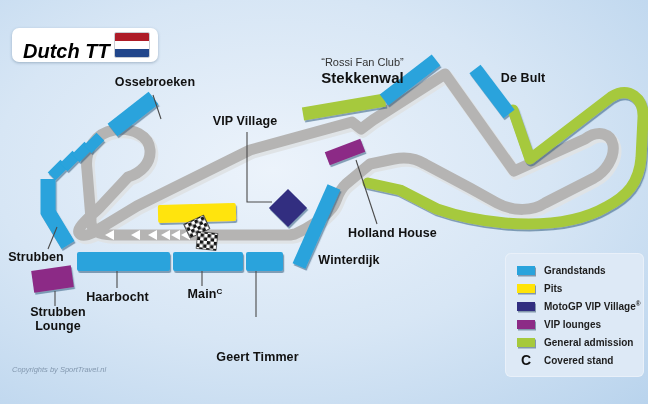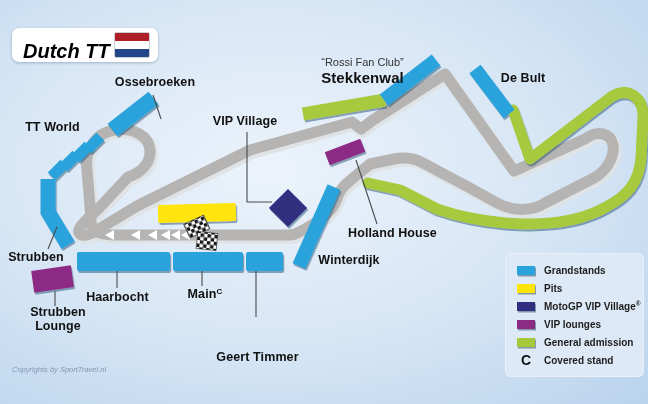--- a/index.html
+++ b/index.html
@@ -122,21 +122,20 @@
   <div id="title-box">
     <span id="title-text">Dutch TT</span>
     <span id="nl-flag">
       <div class="fl-red"></div>
       <div class="fl-white"></div>
       <div class="fl-blue"></div>
     </span>
   </div>
 
   <div class="map-label" style="left:103px;top:75px;width:104px;">Ossebroeken</div>
-  <div class="map-label" style="left:10px;top:120px;width:85px;">TT World</div>
   <div class="map-label" style="left:195px;top:114px;width:100px;">VIP Village</div>
   <div class="small-quote" style="left:310px;top:56px;width:105px;">“Rossi Fan Club”</div>
   <div class="map-label" style="left:305px;top:70px;width:115px;font-size:15px;">Stekkenwal</div>
   <div class="map-label" style="left:483px;top:71px;width:80px;">De Bult</div>
   <div class="map-label" style="left:340px;top:226px;width:105px;">Holland House</div>
   <div class="map-label" style="left:303px;top:253px;width:92px;">Winterdijk</div>
   <div class="map-label" style="left:2px;top:250px;width:68px;">Strubben</div>
   <div class="map-label" style="left:14px;top:305px;width:88px;">
     <div>Strubben</div>
     <div>Lounge</div>

